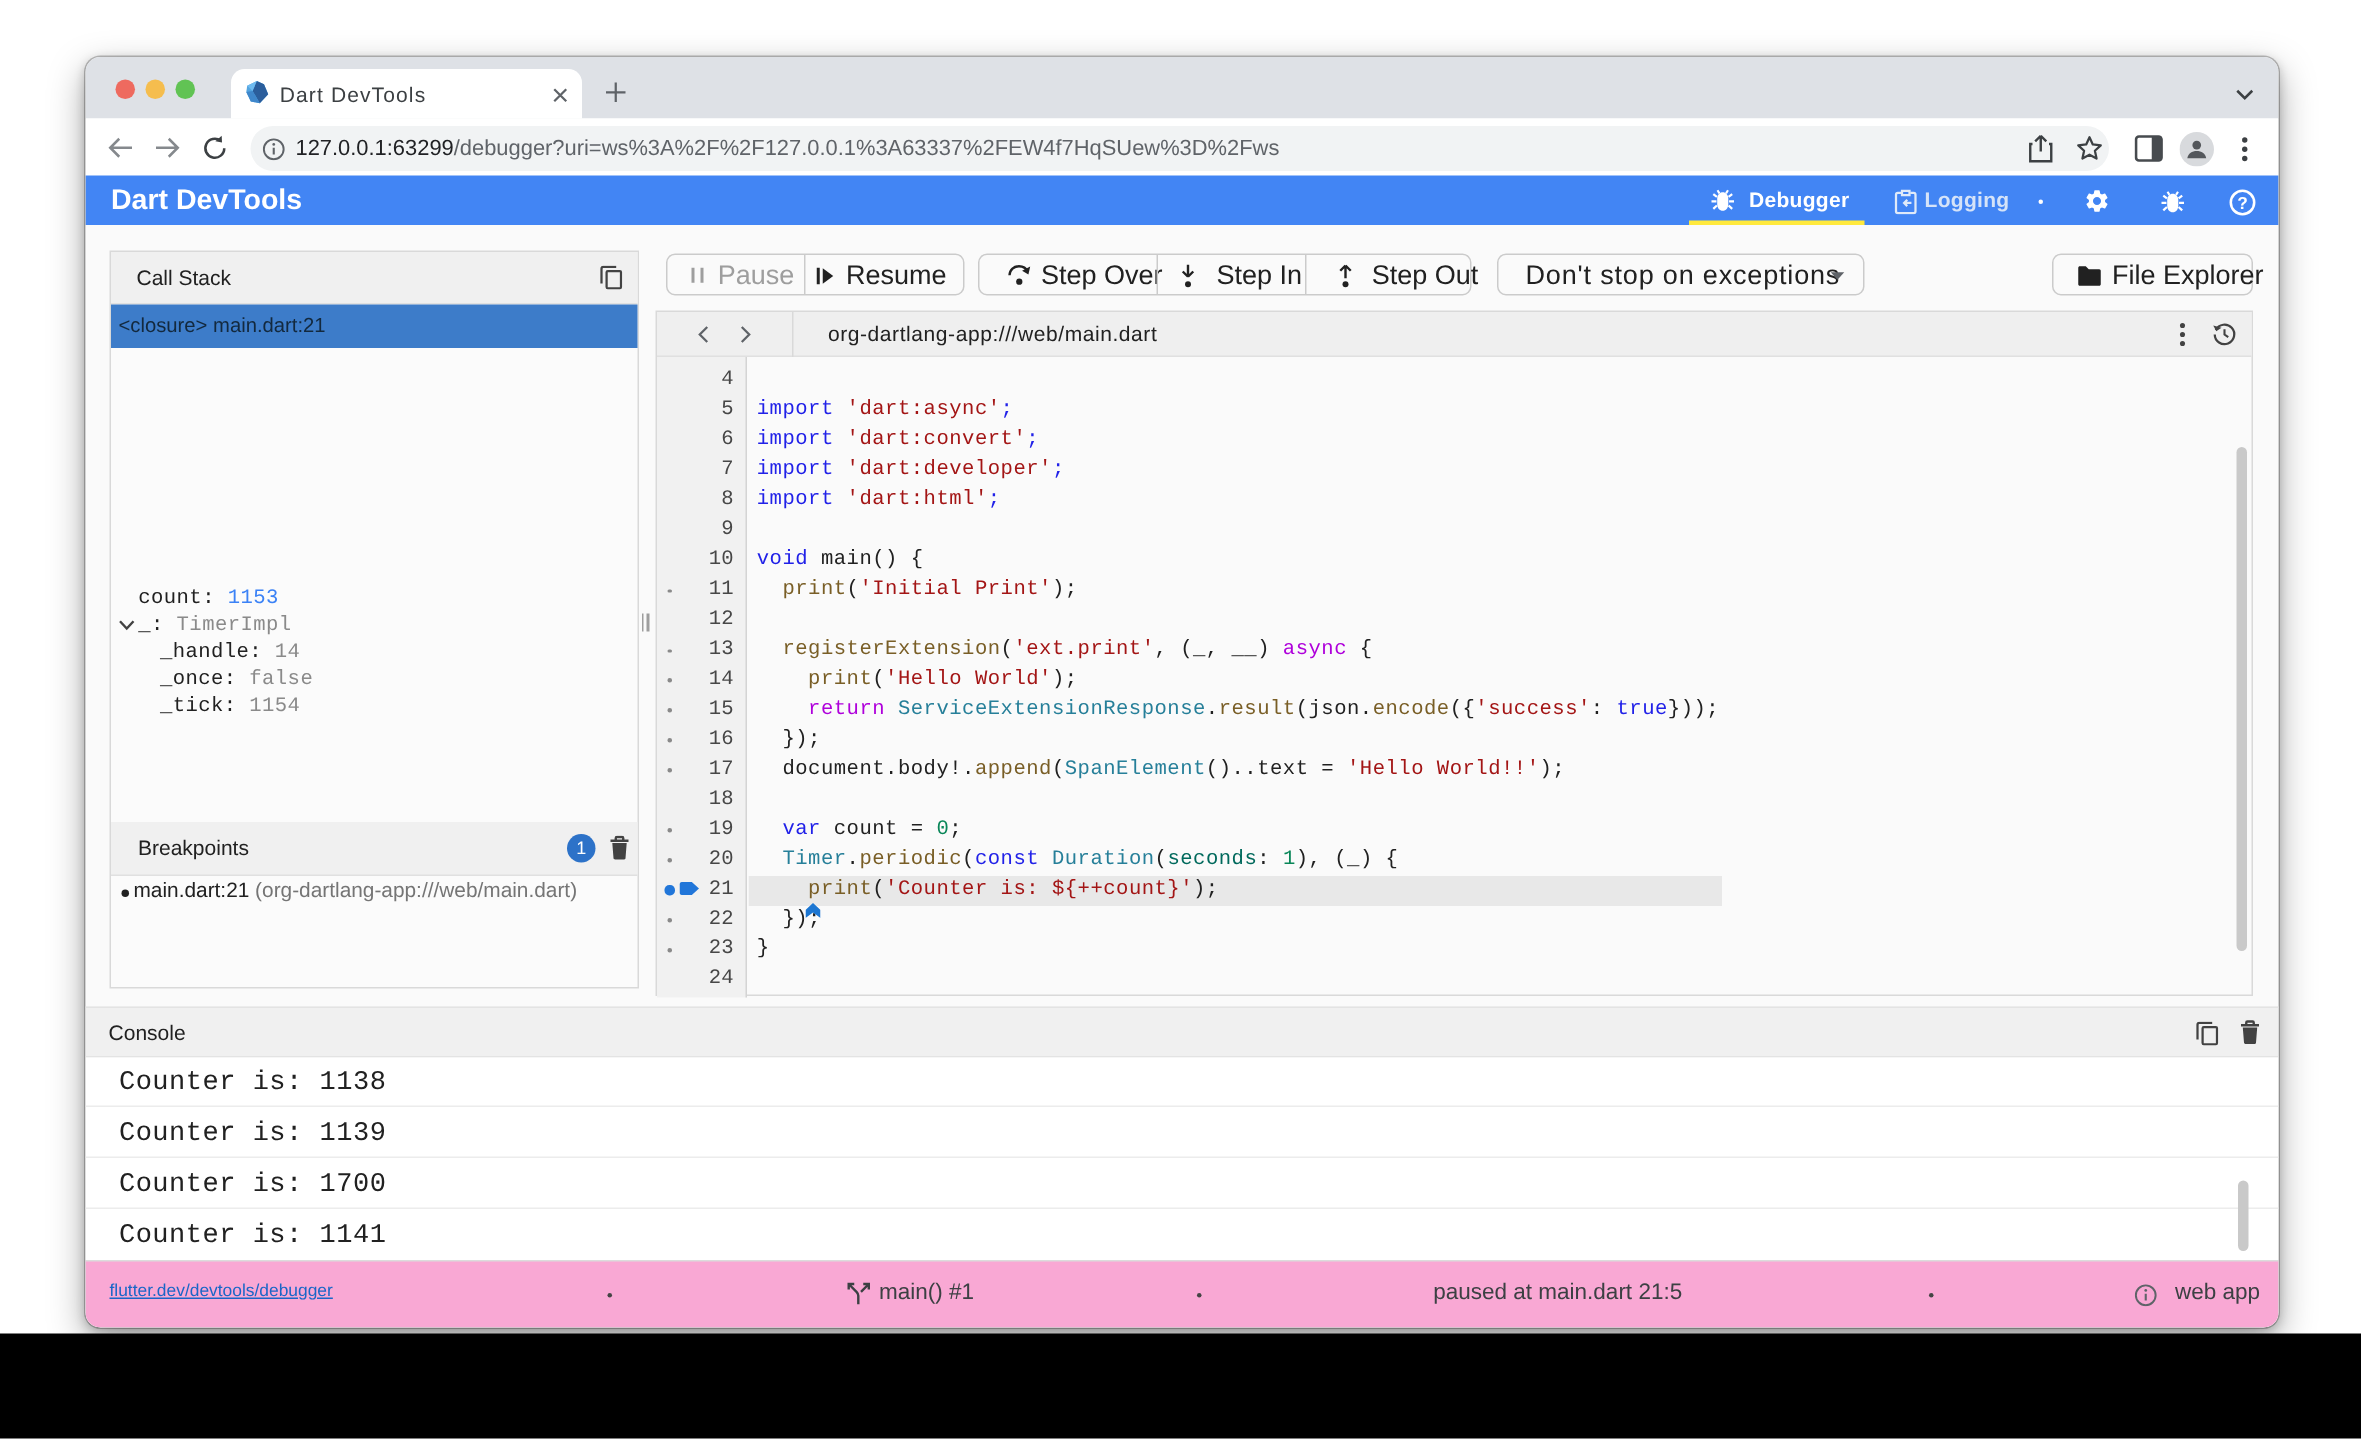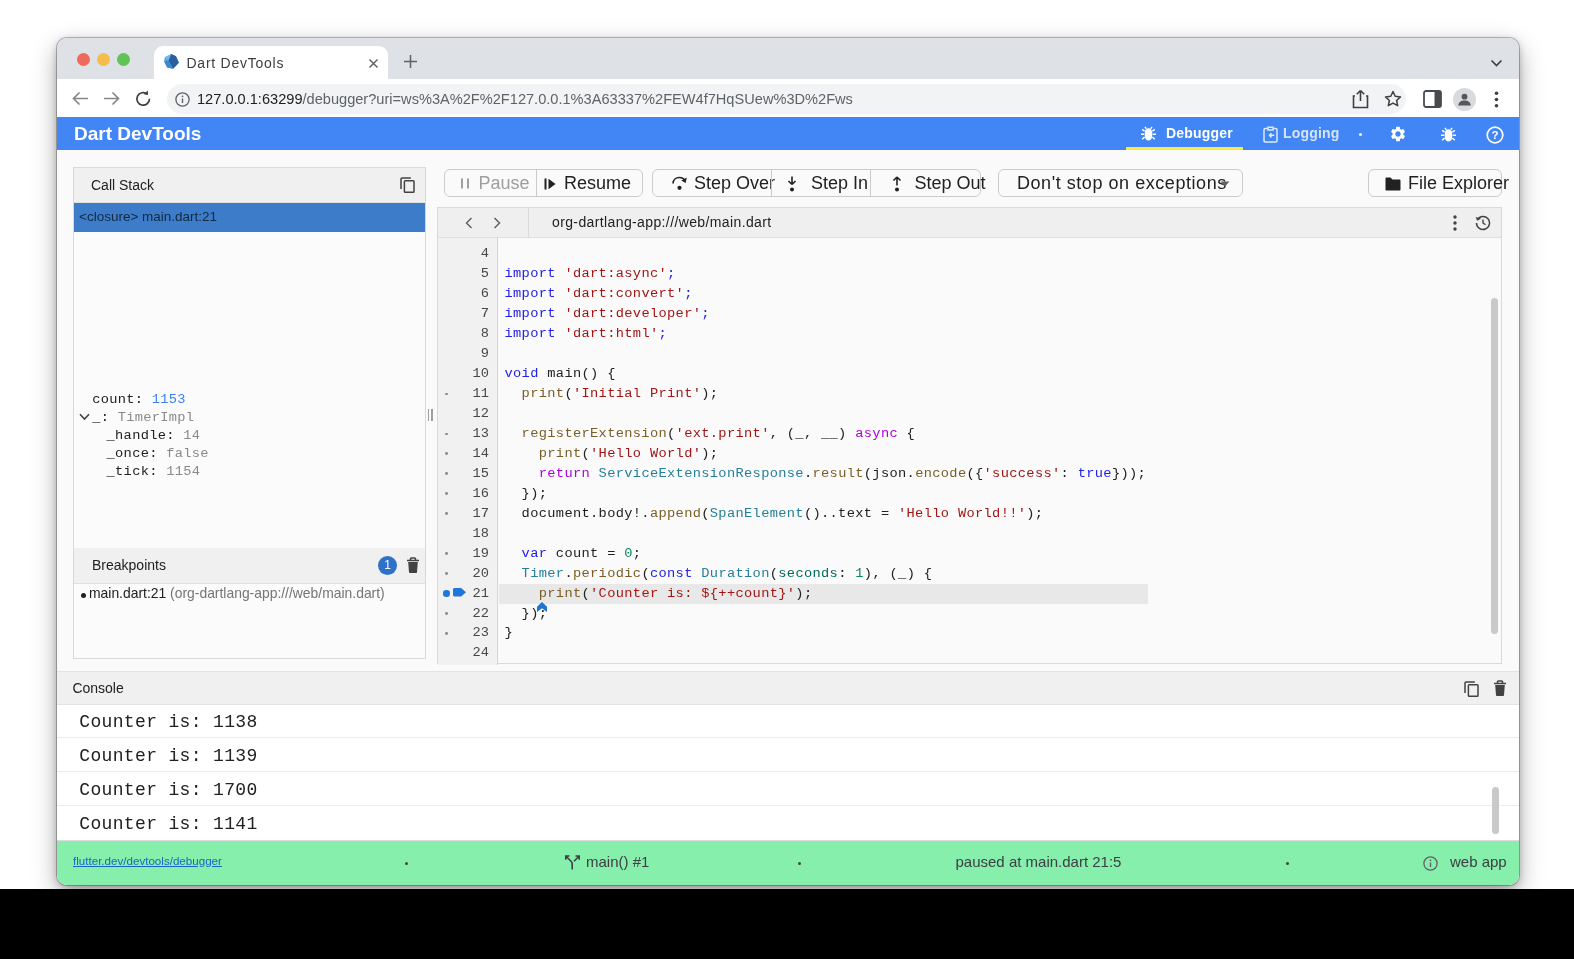--- a/index.html
+++ b/index.html
@@ -330,21 +330,21 @@
   <div class="crow" style="top:7px;">Counter is: 1138</div>
   <div class="cdiv" style="top:32px;"></div>
   <div class="crow" style="top:41px;">Counter is: 1139</div>
   <div class="cdiv" style="top:66px;"></div>
   <div class="crow" style="top:75px;">Counter is: 1700</div>
   <div class="cdiv" style="top:100px;"></div>
   <div class="crow" style="top:109px;">Counter is: 1141</div>
   <div style="position:absolute;left:1435.5px;top:82.5px;width:7px;height:47px;border-radius:3.5px;background:#C9C9C9;"></div>
 </div>
 
-<div style="position:absolute;left:0;top:801.5px;width:1462px;height:45.5px;background:#86efac;border-top:1px solid #DCDCDC;font-size:15px;color:#3C4043;">
+<div style="position:absolute;left:0;top:801.5px;width:1462px;height:45.5px;background:#f9a8d4;border-top:1px solid #DCDCDC;font-size:15px;color:#3C4043;">
   <div style="position:absolute;left:16.5px;top:13.5px;font-size:11.6px;color:#1A66C7;text-decoration:underline;">flutter.dev/devtools/debugger</div>
   <div style="position:absolute;left:348.5px;top:21px;width:3px;height:3px;border-radius:50%;background:#444;"></div>
   <svg class="icon" style="left:507px;top:13.5px;" width="17" height="17" viewBox="0 0 17 17">
         <path d="M5.5 2 H1.8 V5.7 M1.8 2 L7 7.2 C7.8 8 8.2 8.7 8.2 9.8 V15.5 M11.5 2 H15.2 V5.7 M15.2 2 L10 7.2" stroke="#3C4043" stroke-width="1.6" fill="none"></path>
       </svg>
   <div style="position:absolute;left:529.5px;top:12.5px;">main() #1</div>
   <div style="position:absolute;left:741px;top:21px;width:3px;height:3px;border-radius:50%;background:#444;"></div>
   <div style="position:absolute;left:899px;top:12.5px;">paused at main.dart 21:5</div>
   <div style="position:absolute;left:1229.5px;top:21px;width:3px;height:3px;border-radius:50%;background:#444;"></div>
   <svg class="icon" style="left:1366.5px;top:15.5px;" width="15" height="15" viewBox="0 0 15 15">

